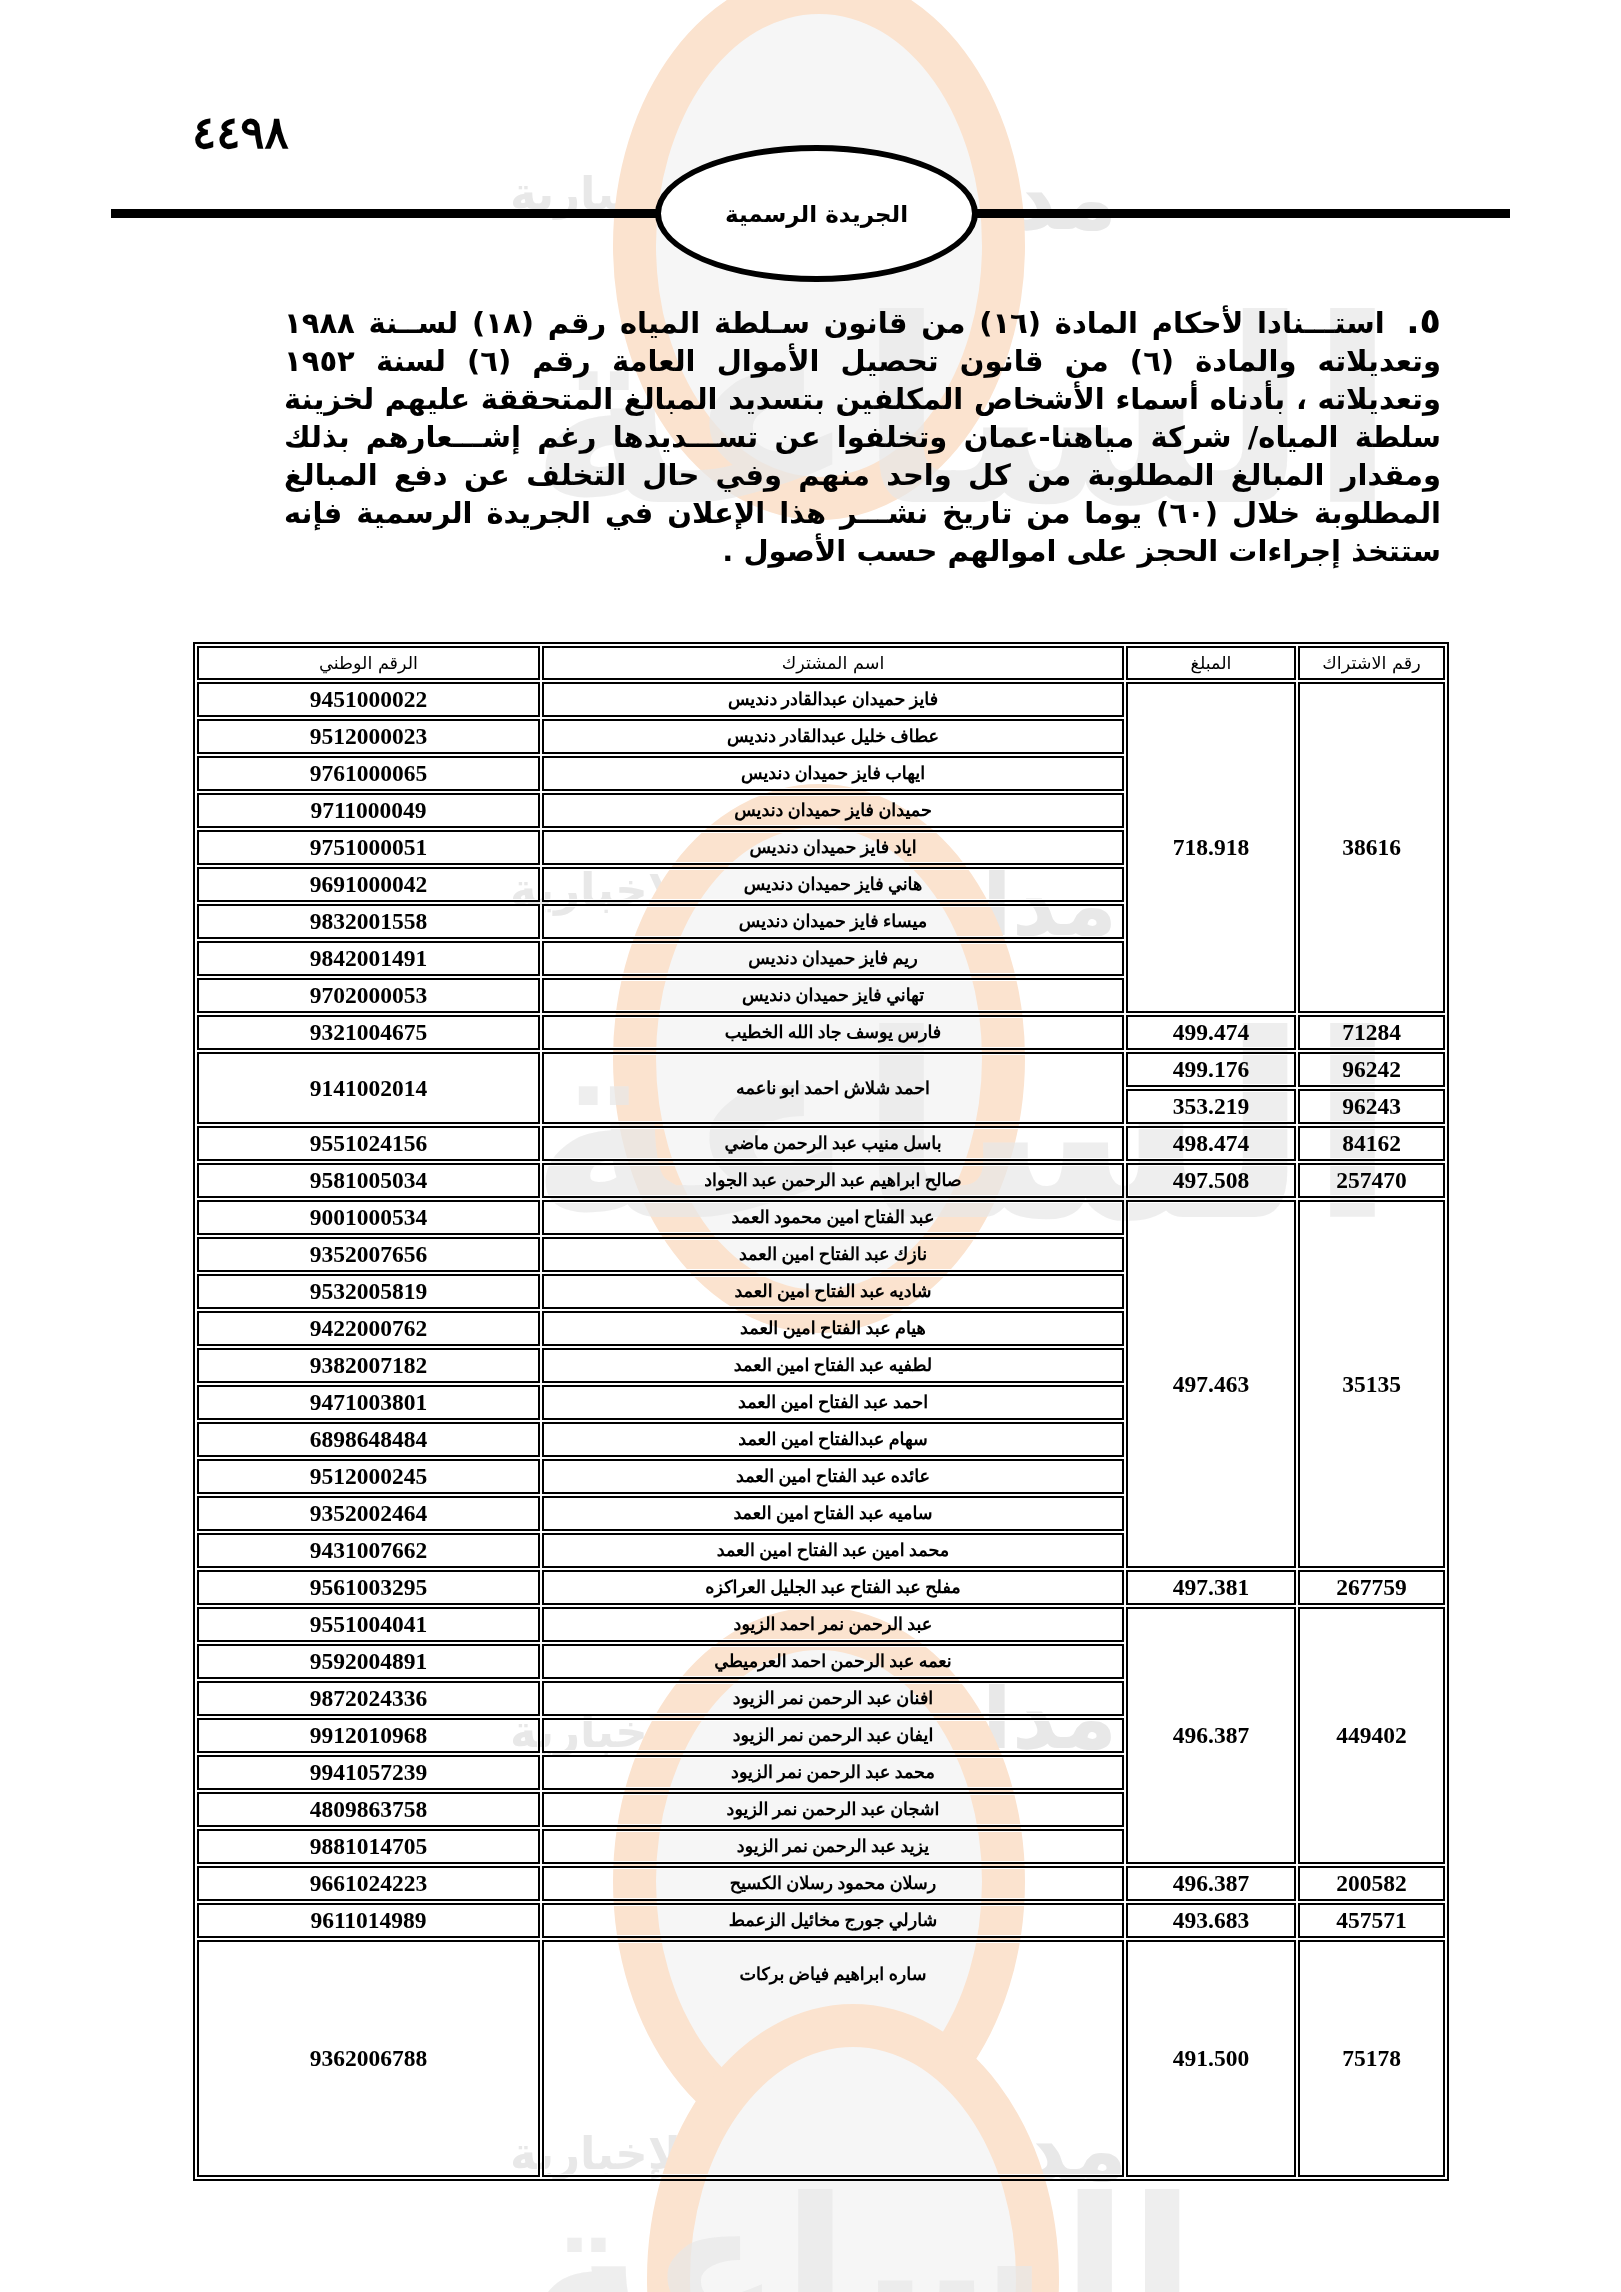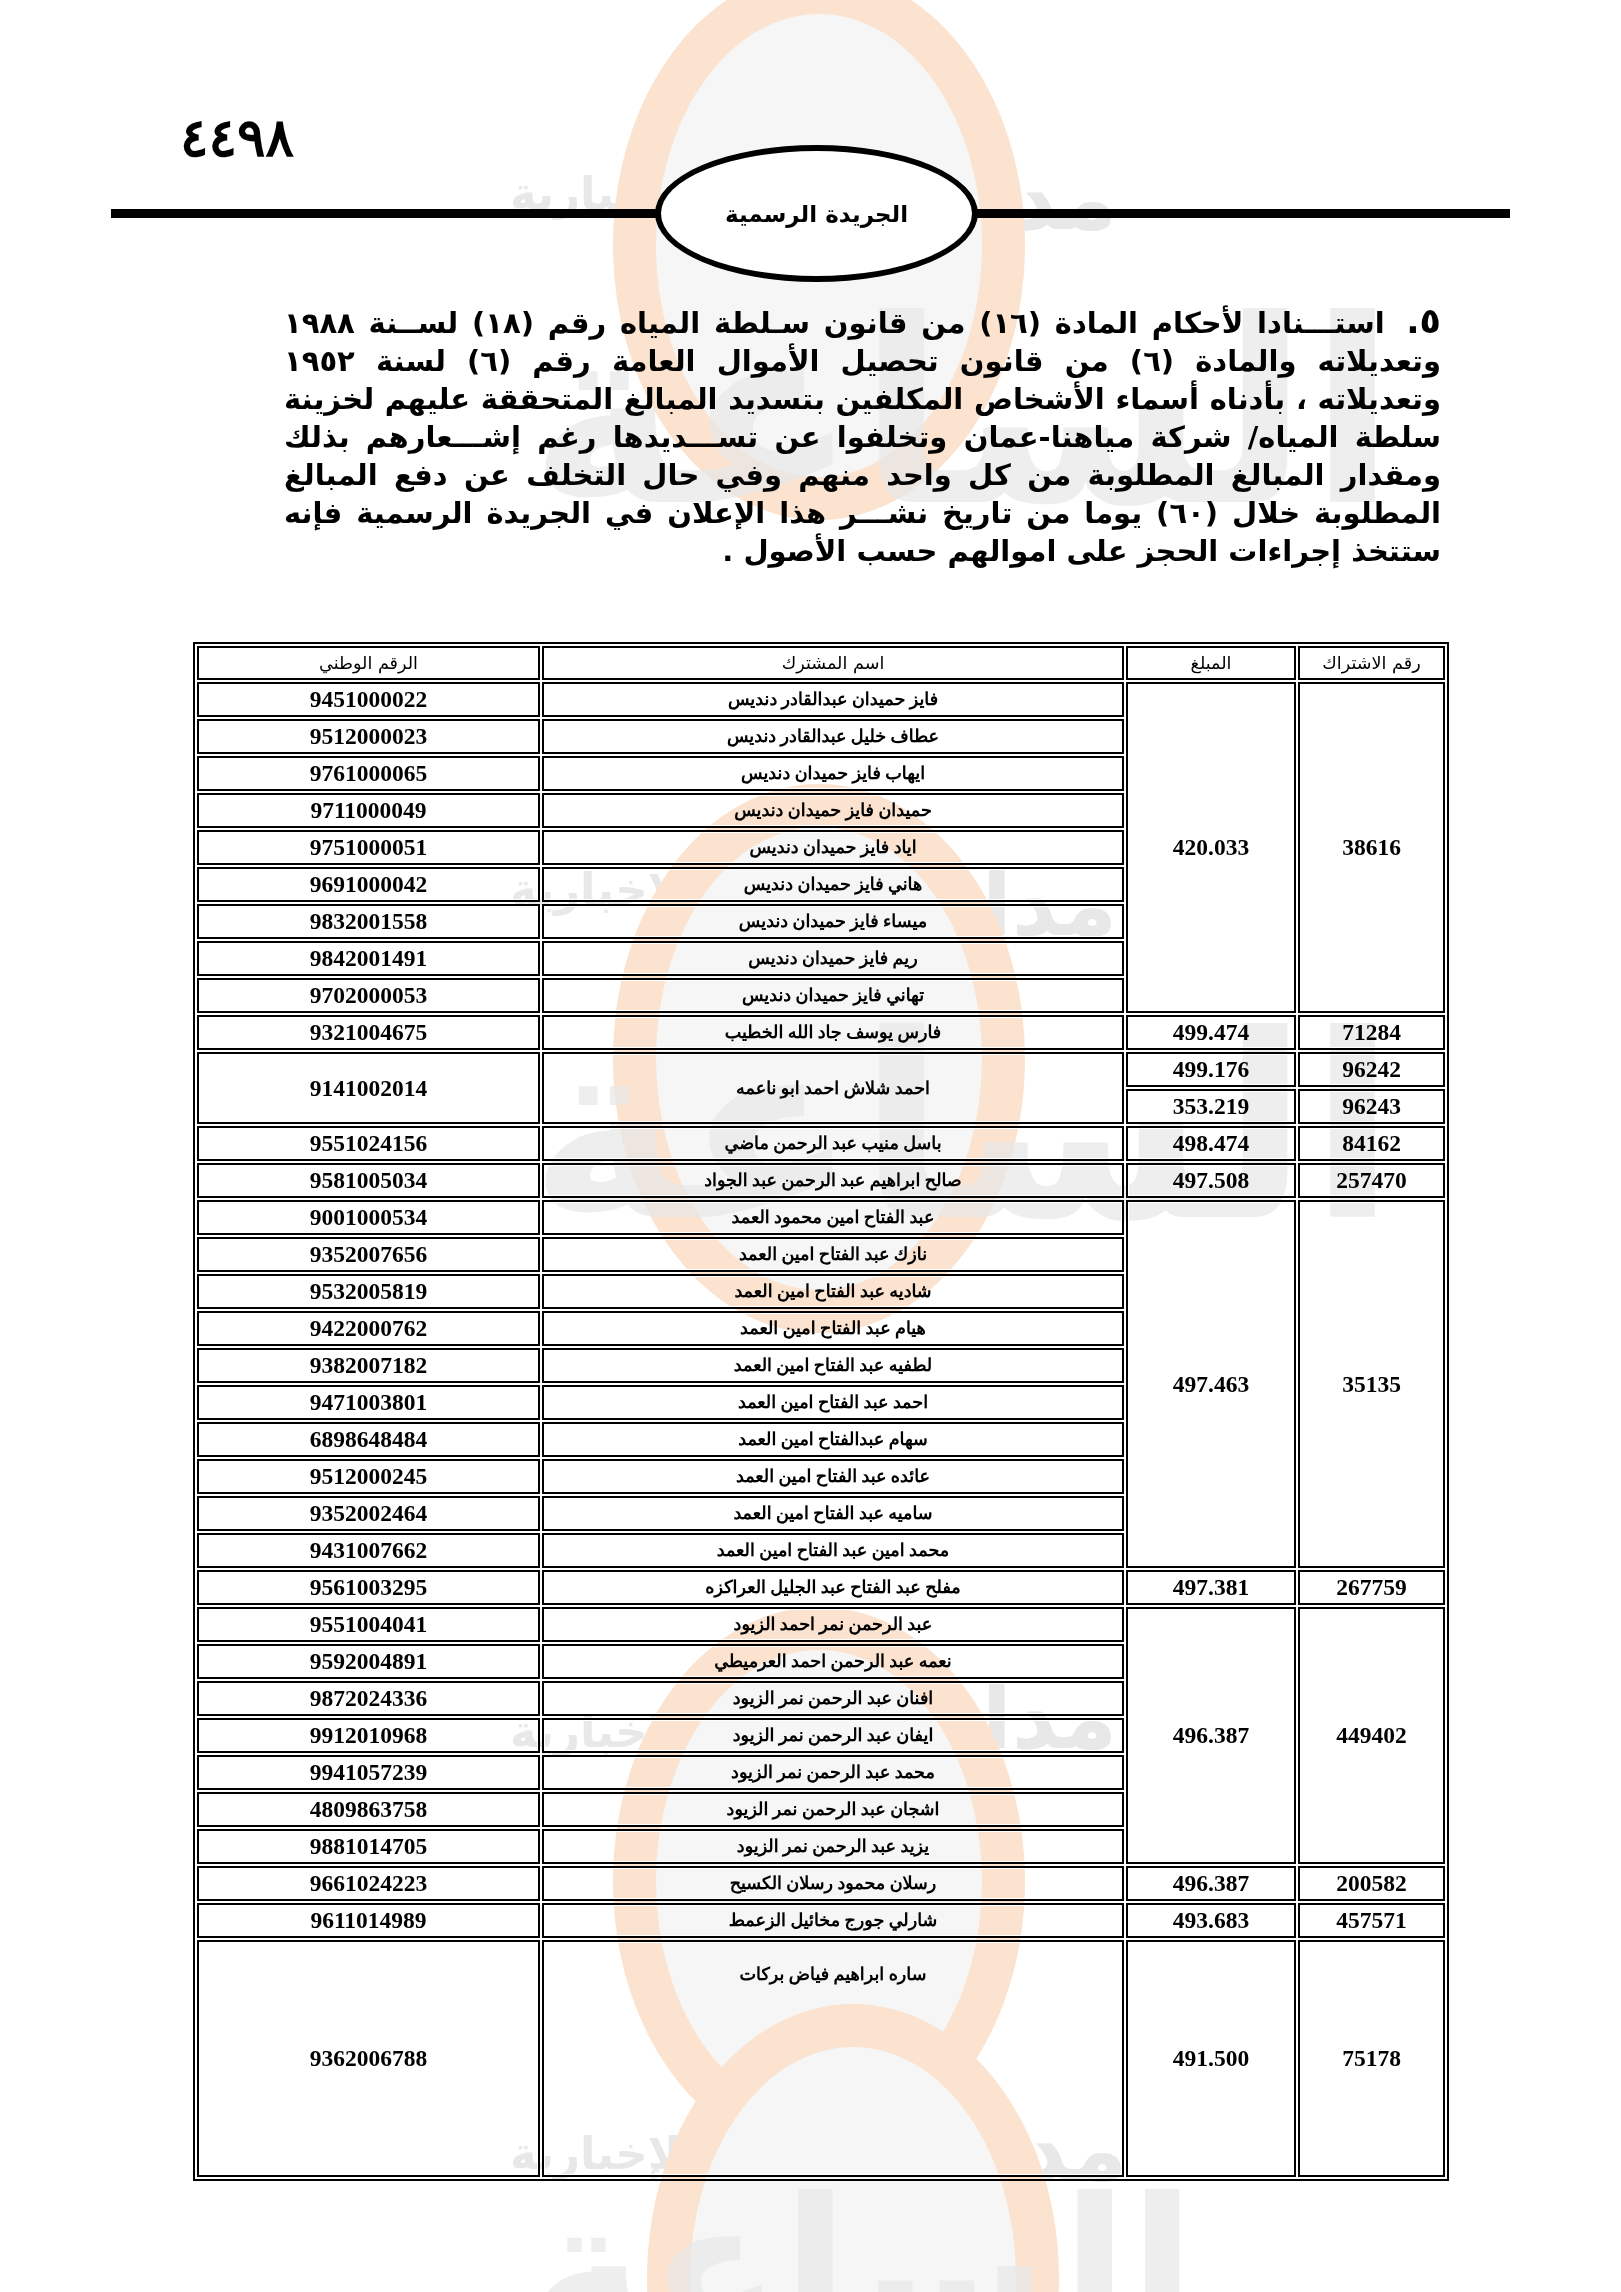--- a/index.html
+++ b/index.html
@@ -3,21 +3,21 @@
 <meta charset="utf-8">
 <style>
   html, body { margin:0; padding:0; background:#fff; }
   body { width:1621px; height:2293px; position:relative; overflow:hidden; font-family:"DejaVu Sans", sans-serif; color:#000; }
 
   
   .wm { position:absolute; pointer-events:none; }
   .wm-clock { width:412px; height:549px; border-radius:50%; border:43px solid #fbe3cf; background:#f6f6f6; box-sizing:border-box; }
   .wm-text { font-family:"DejaVu Sans", sans-serif; font-weight:bold; color:#e8e8e8; }
 
-  .page-number { position:absolute; left:180px; top:106px; font-family:"DejaVu Serif", serif; font-weight:bold; font-size:53px; letter-spacing:5.9px; direction:rtl; }
+  .page-number { position:absolute; left:192px; top:106px; font-family:"DejaVu Serif", serif; font-weight:bold; font-size:45px; letter-spacing:5.9px; direction:rtl; }
 
   .header-line { position:absolute; left:111px; top:209px; width:1399px; height:8.8px; background:#000; }
   .header-oval { position:absolute; left:655px; top:145px; width:323px; height:137px; border:6.9px solid #000; border-radius:50%; background:#fff; box-sizing:border-box; display:flex; align-items:center; justify-content:center; }
   .header-oval span { font-weight:bold; font-size:23px; direction:rtl; }
 
   .intro { position:absolute; left:284px; top:302px; width:1157px; direction:rtl; text-align:justify; font-weight:bold; font-size:29px; line-height:38px; text-align-last:right; }
   .intro .bullet { font-size:35px; margin-left:7.8px; }
 
   table.roster { position:absolute; left:193px; top:642px; width:1251px; border-collapse:separate; border-spacing:2px; border:2.9px double #000; direction:rtl; table-layout:fixed; }
   table.roster td, table.roster th { border:2px solid #000; box-shadow: inset 0 0 0 1px #fff; text-align:center; padding:0; font-weight:bold; height:31px; }
@@ -76,21 +76,21 @@
       <th>رقم الاشتراك</th>
       <th>المبلغ</th>
       <th>اسم المشترك</th>
       <th>الرقم الوطني</th>
     </tr>
   </thead>
   <tbody>
 
     <tr>
       <td class="num" rowspan="9">38616</td>
-      <td class="num" rowspan="9">420.033</td>
+      <td class="num" rowspan="9">718.918</td>
       <td class="name">فايز حميدان عبدالقادر دنديس</td>
       <td class="num">9451000022</td>
     </tr>
     <tr>
         <td class="name">عطاف خليل عبدالقادر دنديس</td>
         <td class="num">9512000023</td>
       </tr>
     <tr>
         <td class="name">ايهاب فايز حميدان دنديس</td>
         <td class="num">9761000065</td>

